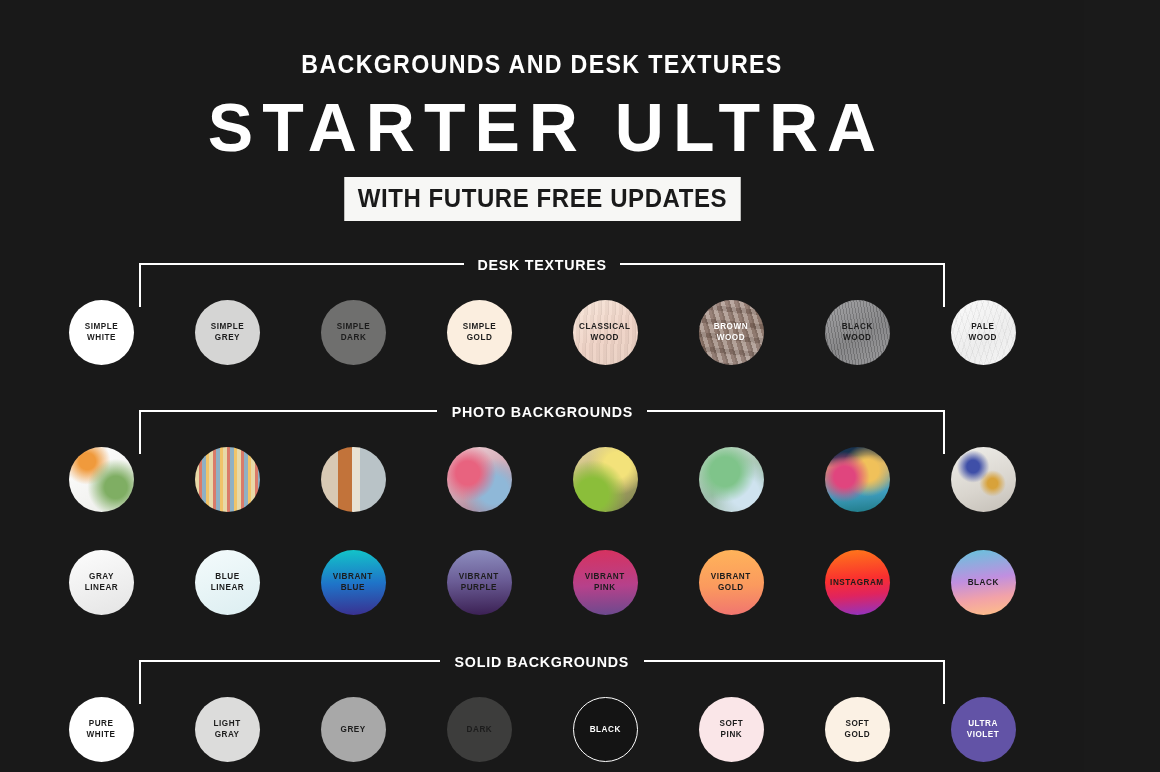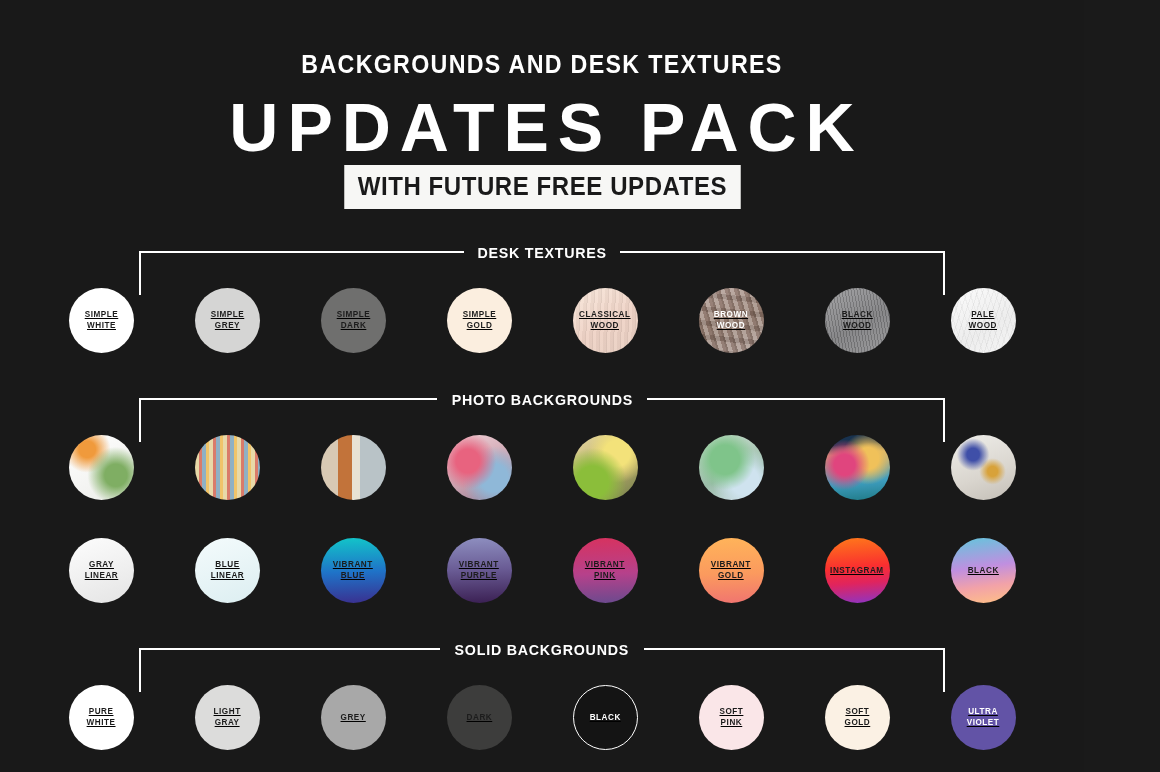--- a/index.html
+++ b/index.html
@@ -35,21 +35,21 @@
     color: #ffffff;
     font-size: 68px;
     font-weight: bold;
     letter-spacing: 9px;
     line-height: 1;
     margin-top: 16px;
     padding-left: 9px;
     transform: scaleX(1.0);
   }
 
-  .badge-wrap { margin-top: 4px; }
+  .badge-wrap { margin-top: 16px; }
 
   .badge {
     display: inline-block;
     background: #f7f7f5;
     color: #1a1a1a;
     font-size: 25px;
     font-weight: bold;
     letter-spacing: 0.6px;
     line-height: 1;
     padding: 9px 14px 10px 14px;
@@ -108,21 +108,20 @@
     grid-template-columns: repeat(8, 126px);
     justify-content: center;
     margin-top: 26px;
   }
 
   .swatch-cell {
     display: flex;
     align-items: center;
     justify-content: center;
     height: 66px;
-    text-decoration: underline;
   }
 
   .swatch {
     width: 65px;
     height: 65px;
     border-radius: 50%;
     display: flex;
     align-items: center;
     justify-content: center;
     text-align: center;
@@ -205,21 +204,21 @@
   .sec-gap-1 { margin-top: 34px; }
   .sec-gap   { margin-top: 37px; }
 </style>
 </head>
 <body>
 
 <div id="poster">
 
   <div class="header">
     <div class="eyebrow">BACKGROUNDS AND DESK TEXTURES</div>
-    <div class="big-title">UPDATES PACK</div>
+    <div class="big-title">STARTER ULTRA</div>
     <div class="badge-wrap">
       <span class="badge">WITH FUTURE FREE UPDATES</span>
     </div>
   </div>
 
   <div id="sections">
       <div class="section sec-gap-1">
         <div class="rule-row">
           <div class="rule-line left"></div>
           <div class="rule-label">DESK TEXTURES</div>

